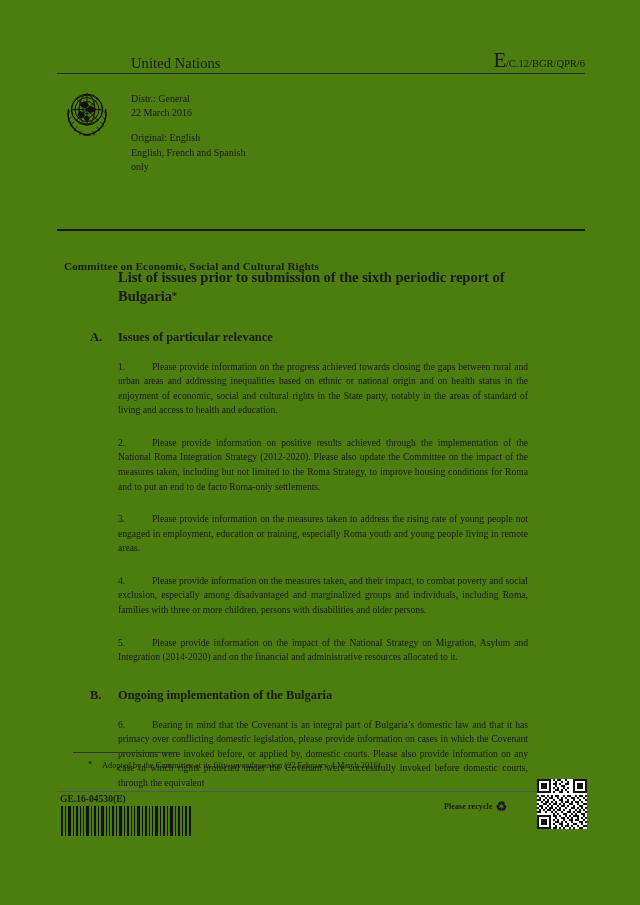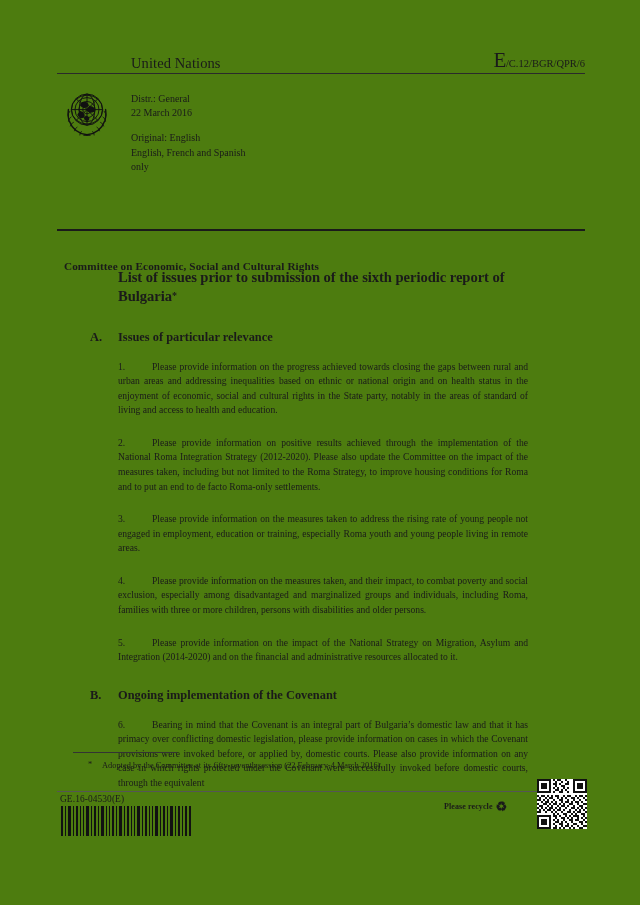--- a/index.html
+++ b/index.html
@@ -192,20 +192,21 @@
     top: 791px;
     width: 528px;
     border-top: 0.9px solid #555;
   }
   .ge-code {
     position: absolute;
     left: 60px;
     top: 794px;
     font-size: 9.4px;
     letter-spacing: 0.1px;
+    font-weight: bold;
   }
   .barcode {
     position: absolute;
     left: 60px;
     top: 806px;
     width: 132px;
     height: 30px;
   }
   .recycle {
     position: absolute;
@@ -317,21 +318,21 @@
     <div class="para"><span class="pnum">2.</span><span>Please provide information on positive results achieved through the implementation of the National Roma Integration Strategy (2012-2020). Please also update the Committee on the impact of the measures taken, including but not limited to the Roma Strategy, to improve housing conditions for Roma and to put an end to de facto Roma-only settlements.</span></div>
 
     <div class="para"><span class="pnum">3.</span><span>Please provide information on the measures taken to address the rising rate of young people not engaged in employment, education or training, especially Roma youth and young people living in remote areas.</span></div>
 
     <div class="para"><span class="pnum">4.</span><span>Please provide information on the measures taken, and their impact, to combat poverty and social exclusion, especially among disadvantaged and marginalized groups and individuals, including Roma, families with three or more children, persons with disabilities and older persons.</span></div>
 
     <div class="para"><span class="pnum">5.</span><span>Please provide information on the impact of the National Strategy on Migration, Asylum and Integration (2014-2020) and on the financial and administrative resources allocated to it.</span></div>
 
     <div class="section-head">
       <div class="section-letter">B.</div>
-      <div class="section-title">Ongoing implementation of the Covenant</div>
+      <div class="section-title">Ongoing implementation of the Bulgaria</div>
     </div>
 
     <div class="para para-first"><span class="pnum">6.</span><span>Bearing in mind that the Covenant is an integral part of Bulgaria’s domestic law and that it has primacy over conflicting domestic legislation, please provide information on cases in which the Covenant provisions were invoked before, or applied by, domestic courts. Please also provide information on any case in which rights protected under the Covenant were successfully invoked before domestic courts, through the equivalent</span></div>
   </div>
 
   <div class="footnote-rule"></div>
   <div class="footnote"><span class="fstar">*</span><span>Adopted by the Committee at its fifty-seventh session (22 February-4 March 2016).</span></div>
 
   <div class="footer-rule"></div>
   <div class="ge-code">GE.16-04530(E)</div>

